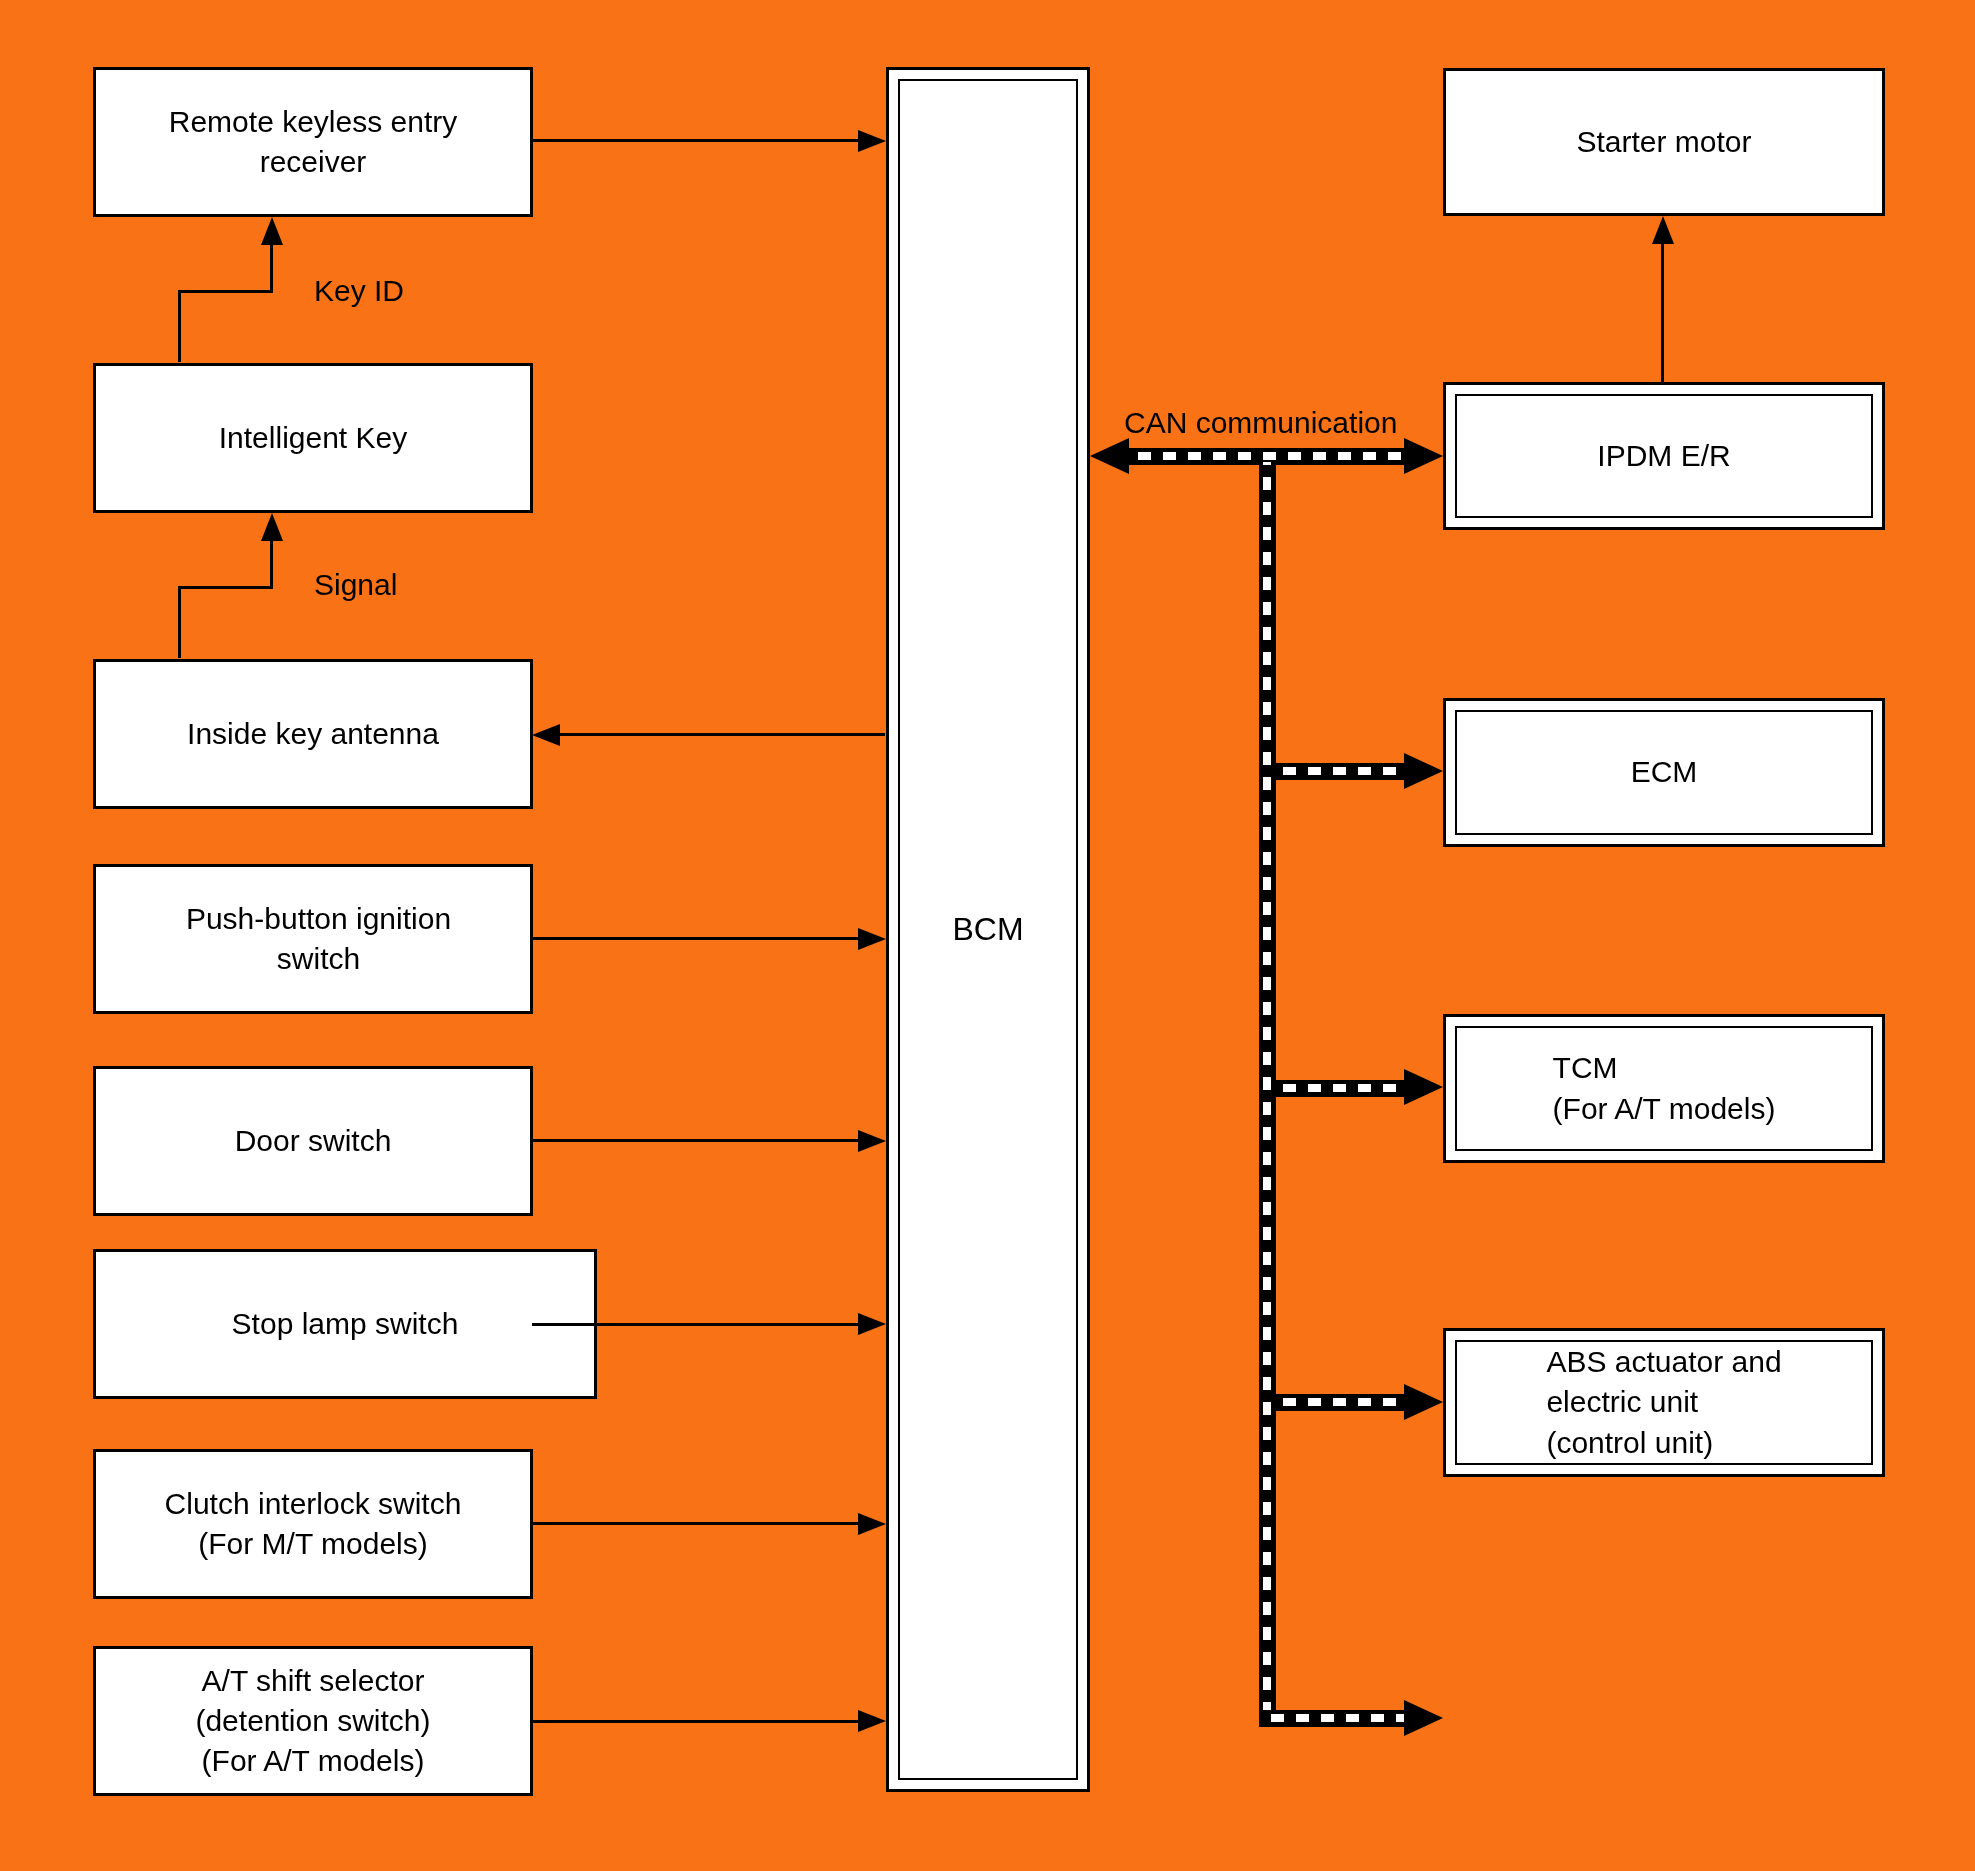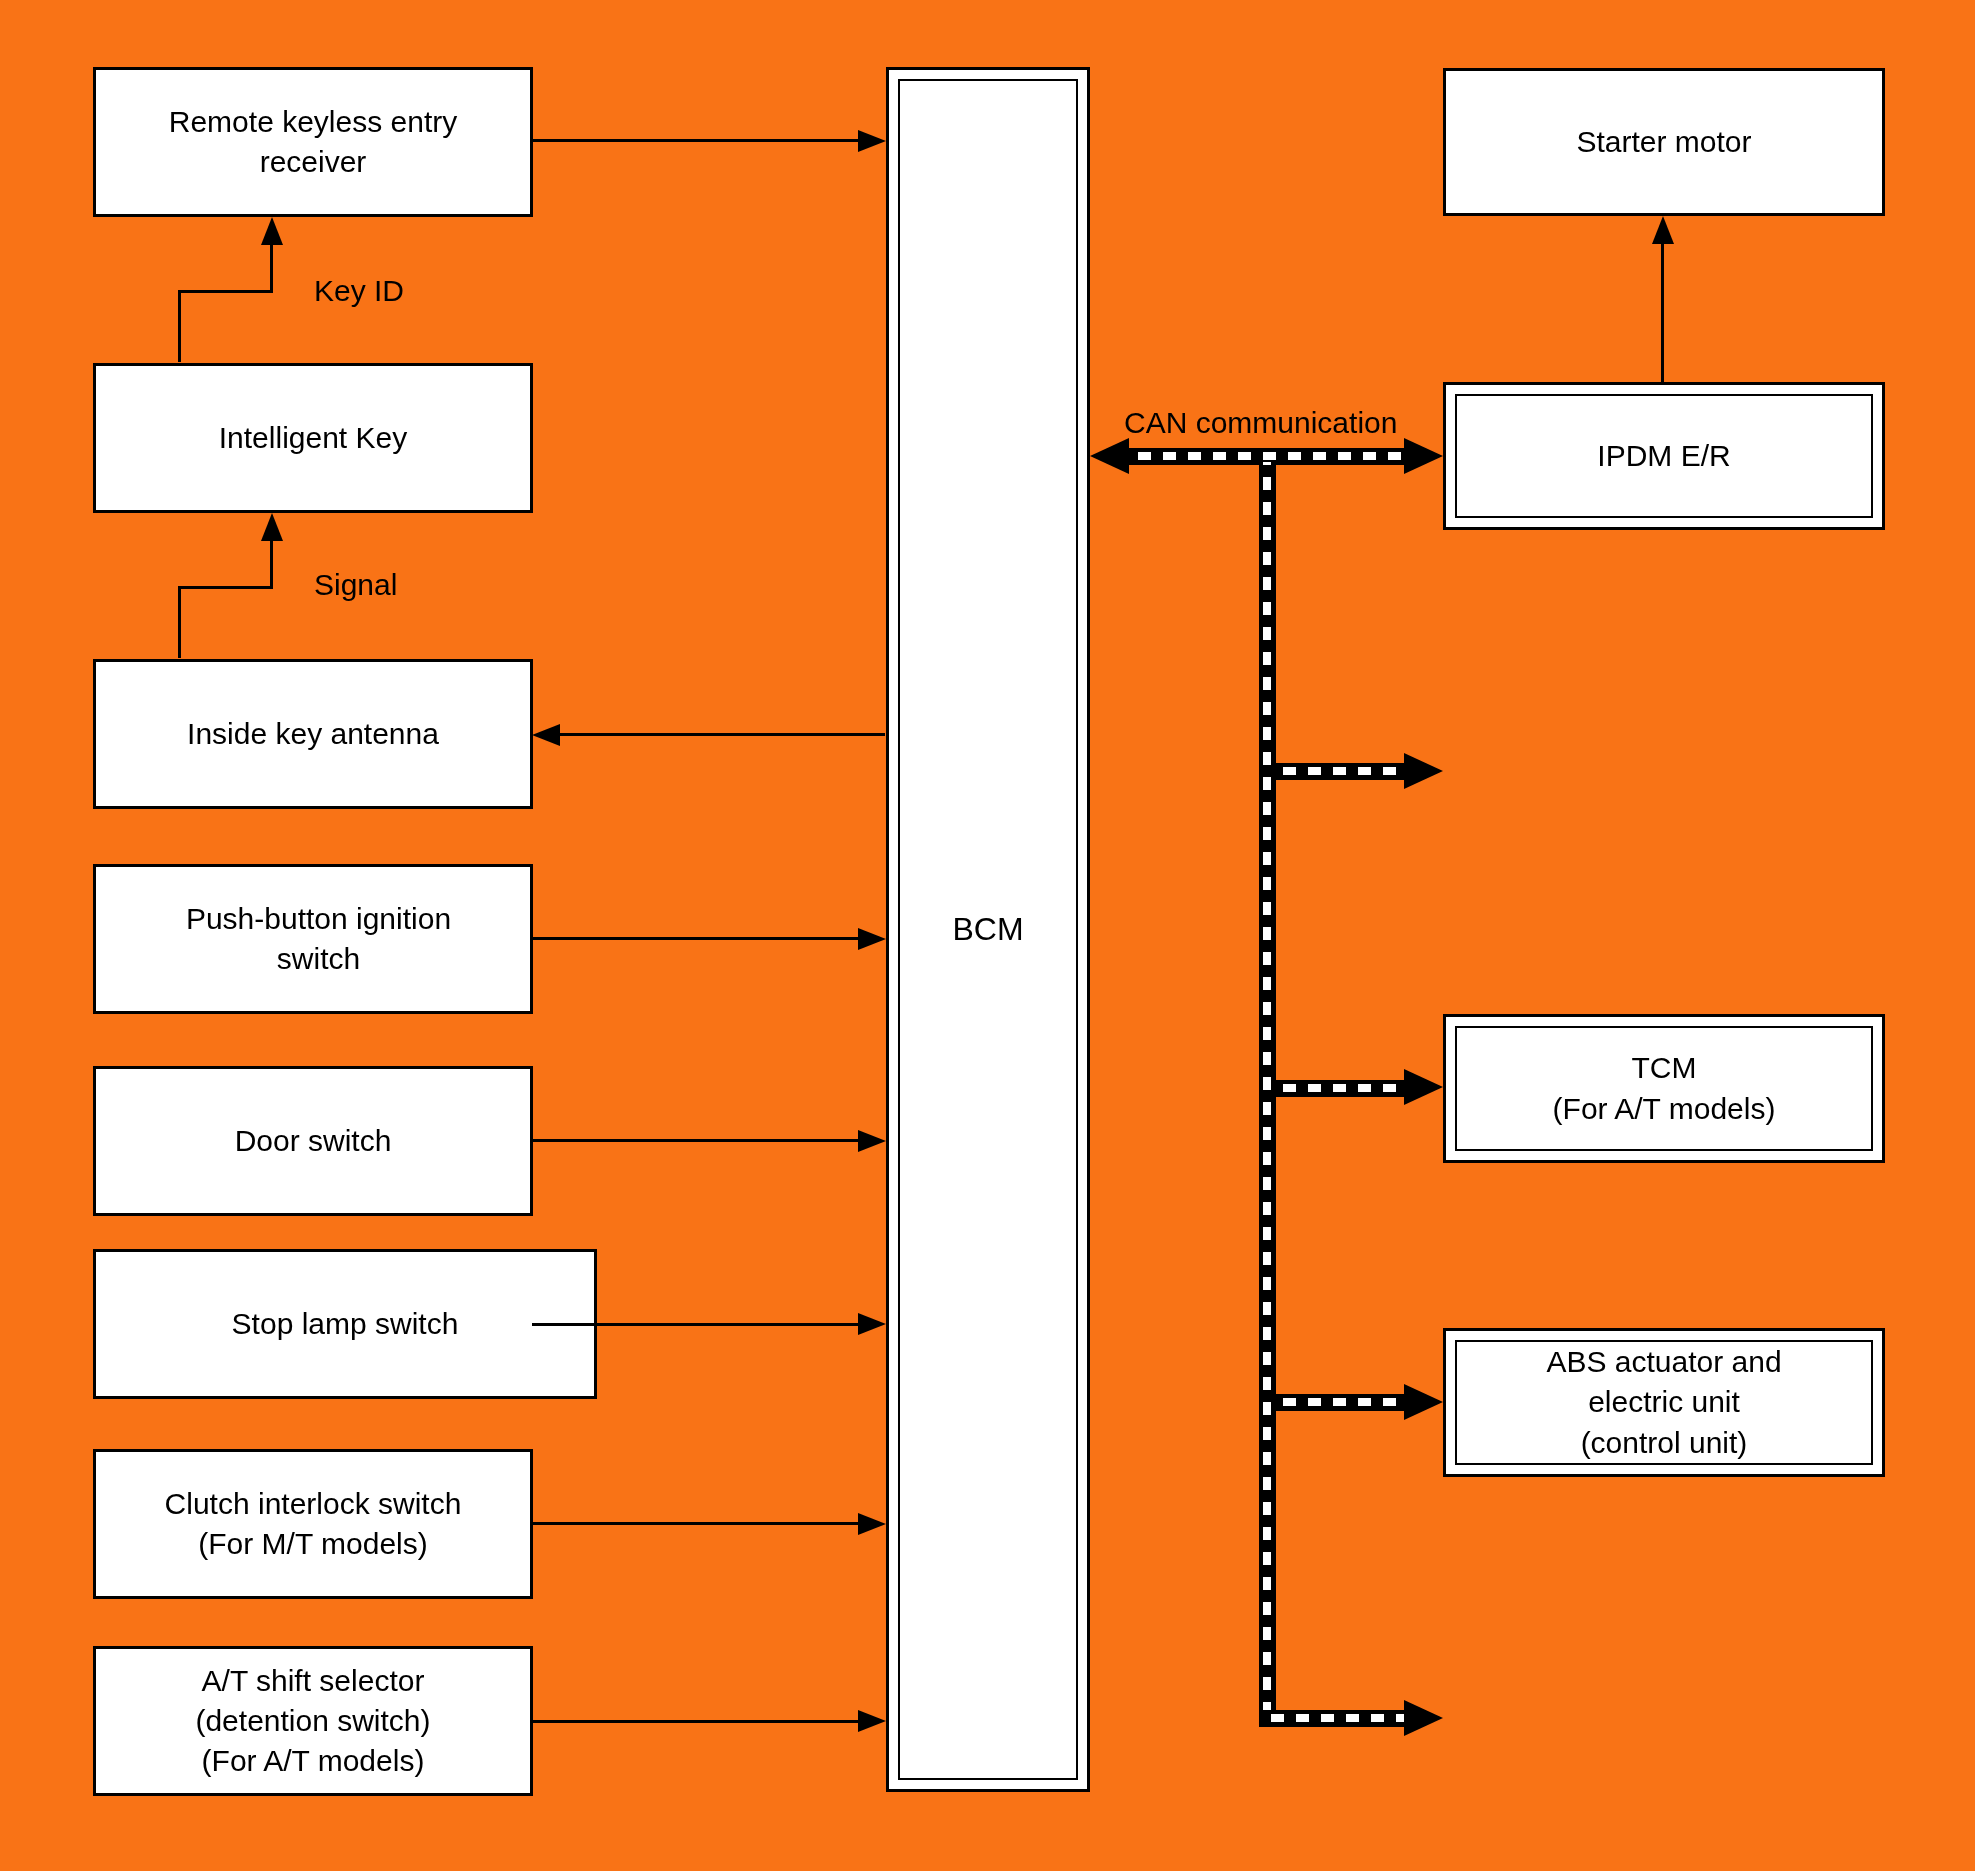--- a/index.html
+++ b/index.html
@@ -2,21 +2,21 @@
 <html style="font-size:15px"><head>
 <meta charset="utf-8">
 <style>
   html,body{margin:0;padding:0;background:#ffffff;}
   .canvas{position:relative;width:1976px;height:1872px;background:#f97316;overflow:hidden;
           font-family:"Liberation Sans","DejaVu Sans",sans-serif;color:#000;}
   .box{position:absolute;background:#fff;border:3.7px solid #000;box-sizing:border-box;
        display:flex;align-items:center;justify-content:center;text-align:center;}
   .box-label{white-space:pre-line;font-size:30px;line-height:1.34;}
   .dbl-inner{position:absolute;left:9.3px;top:9.3px;right:9.3px;bottom:9.3px;border:2.8px solid #000;
-       display:flex;align-items:center;justify-content:center;text-align:center;}
+       display:flex;align-items:center;justify-content:center;text-align:left;}
   .hline{position:absolute;height:2.8px;background:#000;}
   .vline{position:absolute;width:2.8px;background:#000;}
   .arrow-right{position:absolute;width:0;height:0;border-top:11px solid transparent;
        border-bottom:11px solid transparent;border-left:28px solid #000;}
   .arrow-left{position:absolute;width:0;height:0;border-top:11px solid transparent;
        border-bottom:11px solid transparent;border-right:28px solid #000;}
   .arrow-up{position:absolute;width:0;height:0;border-left:11px solid transparent;
        border-right:11px solid transparent;border-bottom:28px solid #000;}
   .can-h{position:absolute;height:16.7px;background-color:#000;
        background-image:repeating-linear-gradient(90deg,transparent 0 12px,#fff 12px 25px);
@@ -70,20 +70,25 @@
       <div class="box-label" style="font-size:32px;">BCM</div>
     </div>
   </div>
 
   <div class="box" style="left:1443px;top:68px;width:442px;height:148px;">
     <div class="box-label">Starter motor</div>
   </div>
   <div class="box" style="left:1443px;top:382px;width:442px;height:148px;">
     <div class="dbl-inner">
       <div class="box-label">IPDM E/R</div>
+    </div>
+  </div>
+  <div class="box" style="left:1443px;top:698px;width:442px;height:149px;">
+    <div class="dbl-inner">
+      <div class="box-label">ECM</div>
     </div>
   </div>
   <div class="box" style="left:1443px;top:1014px;width:442px;height:149px;">
     <div class="dbl-inner">
       <div class="box-label">TCM
 (For A/T models)</div>
     </div>
   </div>
   <div class="box" style="left:1443px;top:1328px;width:442px;height:149px;">
     <div class="dbl-inner">

